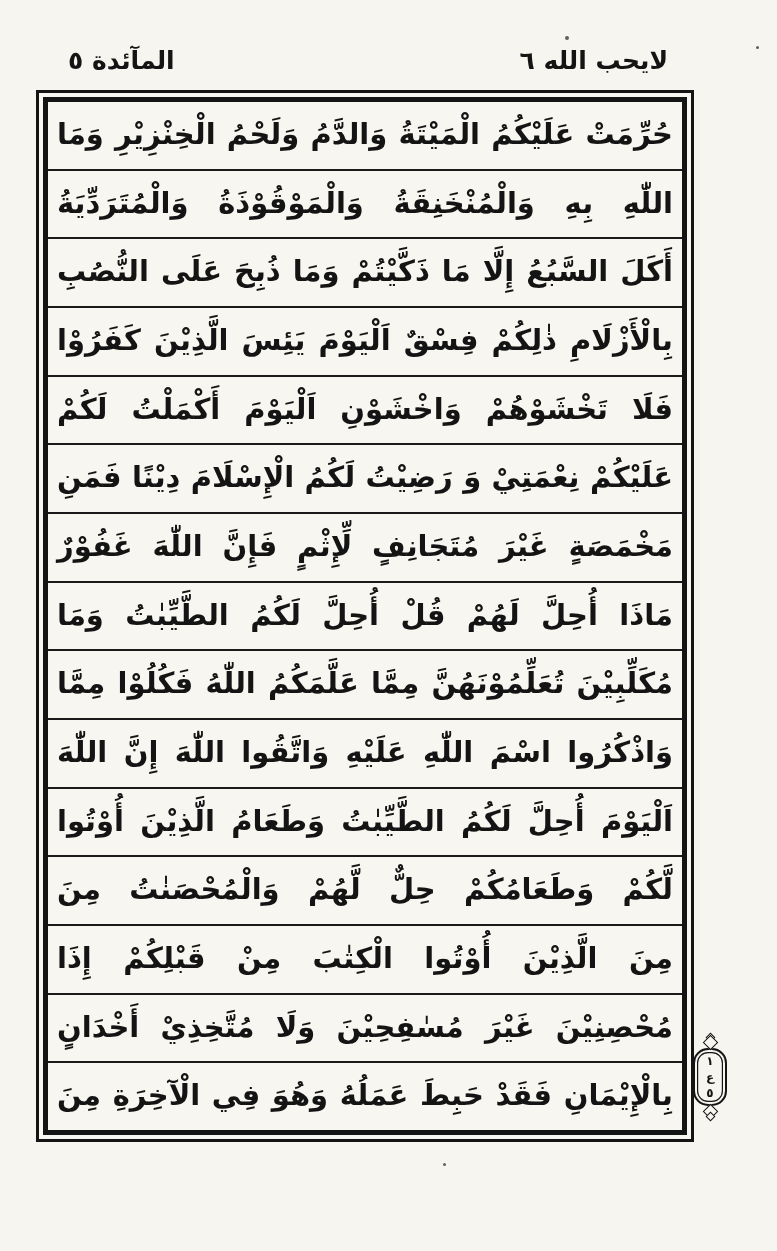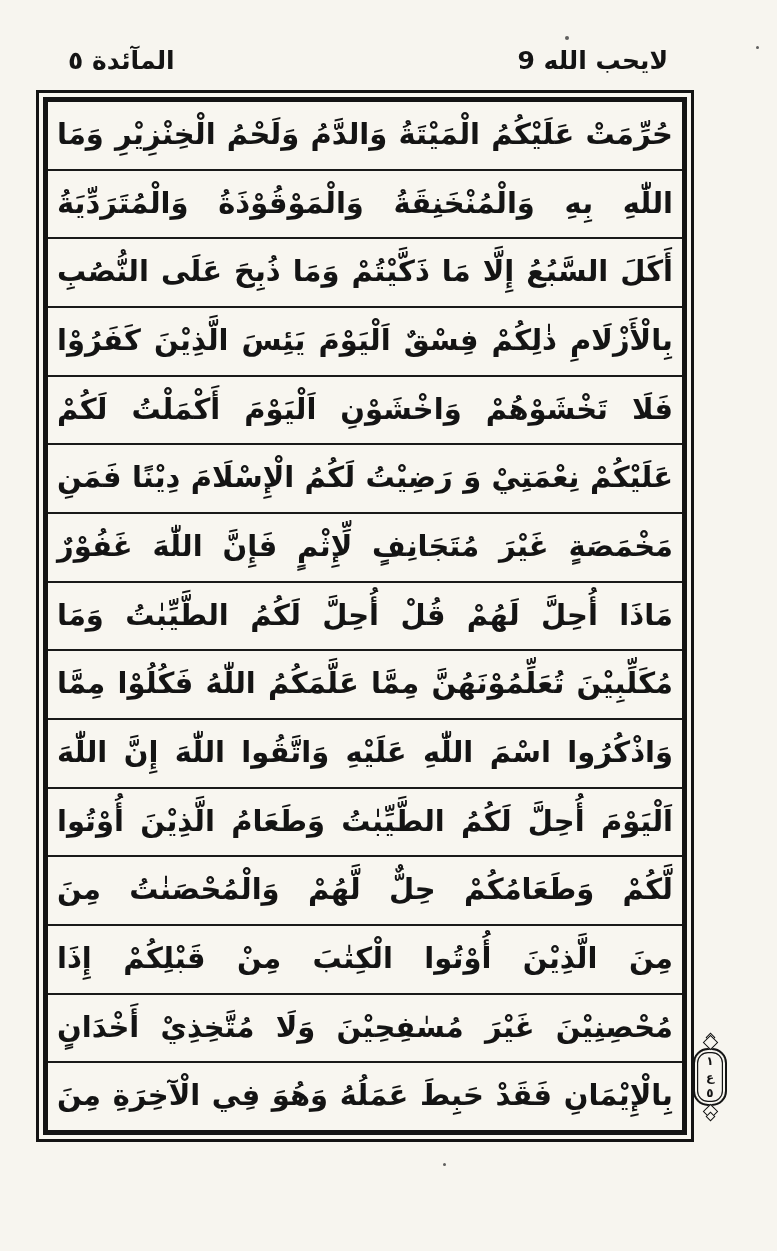--- a/index.html
+++ b/index.html
@@ -49,21 +49,21 @@
   .speck{position:absolute;background:#3a3a3a;border-radius:50%;opacity:.8;}
   .speck-1{left:565px;top:36px;width:4px;height:4px;}
   .speck-2{left:756px;top:46px;width:3px;height:3px;}
   .speck-3{left:443px;top:1163px;width:3px;height:3px;}
 </style>
 </head>
 <body>
 
 <div class="page">
 
-  <div class="hdr hdr-juz">لايحب الله 9</div>
+  <div class="hdr hdr-juz">لايحب الله ٦</div>
   <div class="hdr hdr-pageno">١٠٨</div>
   <div class="hdr hdr-surah">المآئدة ٥</div>
 
   <div class="frame">
     <div class="frame-inner">
       <div class="rows">
         <div class="ayah-line">حُرِّمَتْ عَلَيْكُمُ الْمَيْتَةُ وَالدَّمُ وَلَحْمُ الْخِنْزِيْرِ وَمَا أُهِلَّ لِغَيْرِ</div>
         <div class="ayah-line">اللّٰهِ بِهِ وَالْمُنْخَنِقَةُ وَالْمَوْقُوْذَةُ وَالْمُتَرَدِّيَةُ وَالنَّطِيْحَةُ وَمَا</div>
         <div class="ayah-line">أَكَلَ السَّبُعُ إِلَّا مَا ذَكَّيْتُمْ وَمَا ذُبِحَ عَلَى النُّصُبِ وَأَنْ تَسْتَقْسِمُوْا</div>
         <div class="ayah-line">بِالْأَزْلَامِ ذٰلِكُمْ فِسْقٌ اَلْيَوْمَ يَئِسَ الَّذِيْنَ كَفَرُوْا مِنْ دِيْنِكُمْ</div>

